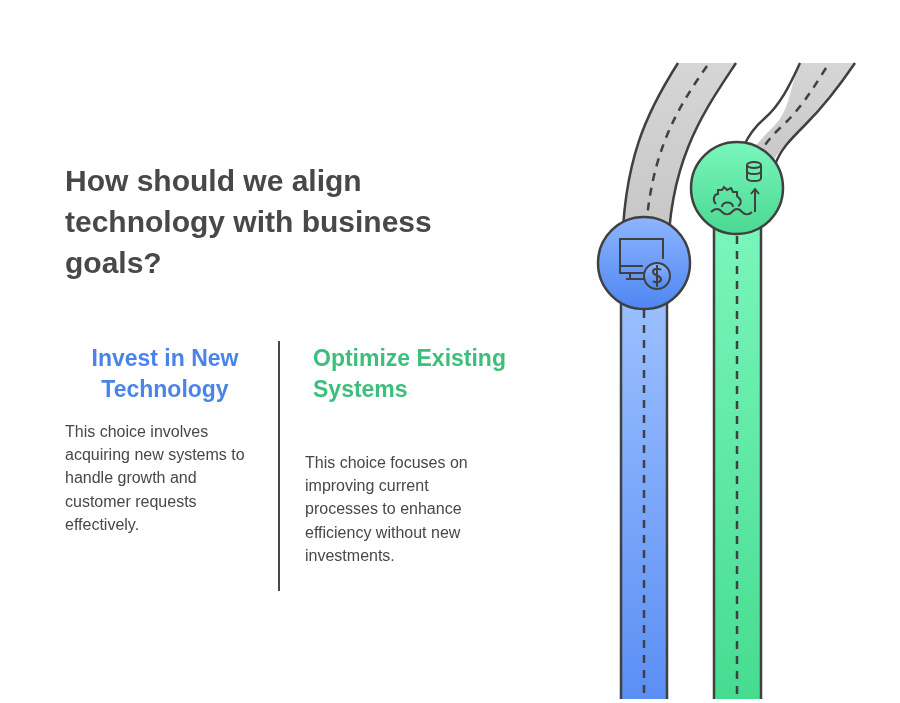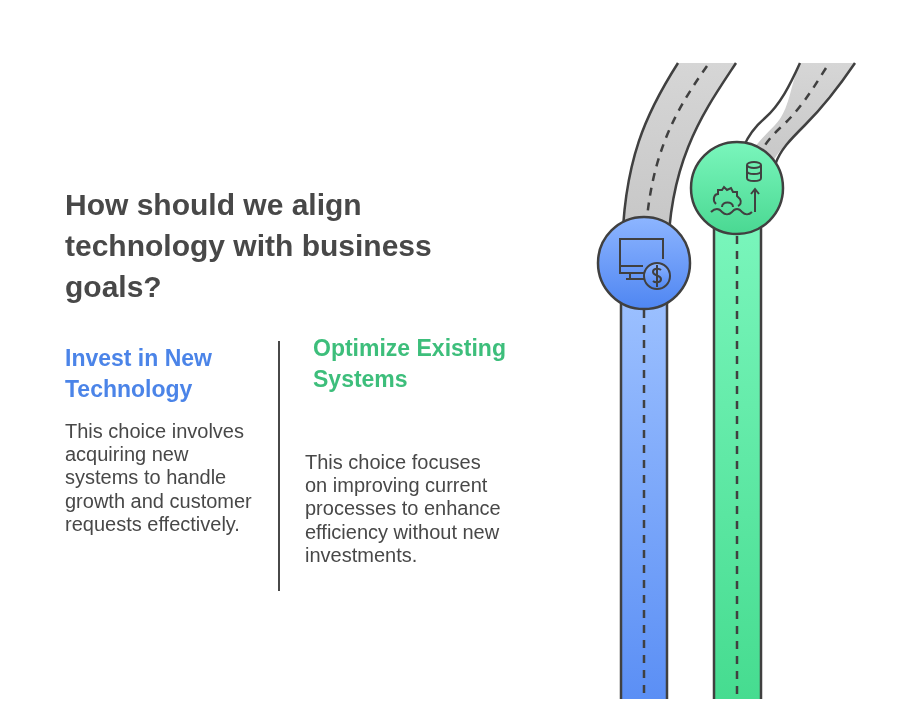--- a/index.html
+++ b/index.html
@@ -1,22 +1,22 @@
 <!DOCTYPE html>
 <html><head>
   <meta charset="utf-8">
   <style>
     html, body { margin: 0; padding: 0; background: #ffffff; }
     body { width: 900px; height: 703px; position: relative; overflow: hidden; font-family: "Liberation Sans", sans-serif; }
-    .title { position: absolute; left: 65px; top: 184px; width: 400px; font-size: 30px; line-height: 41px; font-weight: bold; color: #484848; margin: 0; }
+    .title { position: absolute; left: 65px; top: 160px; width: 400px; font-size: 30px; line-height: 41px; font-weight: bold; color: #484848; margin: 0; }
     .opt-head { position: absolute; font-size: 23px; line-height: 31px; font-weight: bold; margin: 0; }
-    .opt-body { position: absolute; font-size: 20px; line-height: 23.2px; color: #484848; margin: 0; }
-    #h1 { left: 65px; top: 343px; width: 200px; }
+    .opt-body { position: absolute; font-size: 16px; line-height: 23.2px; color: #484848; margin: 0; }
+    #h1 { left: 65px; top: 343px; width: 200px; text-align: center; }
     #b1 { left: 65px; top: 420px; width: 200px; }
-    #h2 { left: 313px; top: 333px; width: 200px; }
+    #h2 { left: 313px; top: 343px; width: 200px; }
     #b2 { left: 305px; top: 451px; width: 200px; }
     .divider { position: absolute; left: 278px; top: 341px; width: 2px; height: 250px; background: #484848; }
     svg.roads { position: absolute; left: 0; top: 0; }
   </style>
 </head>
 <body>
 
 <h1 class="title">How should we align technology with business goals?</h1>
 
 <h2 class="opt-head" id="h1" style="color:#4B84E8">Invest in New Technology</h2>

